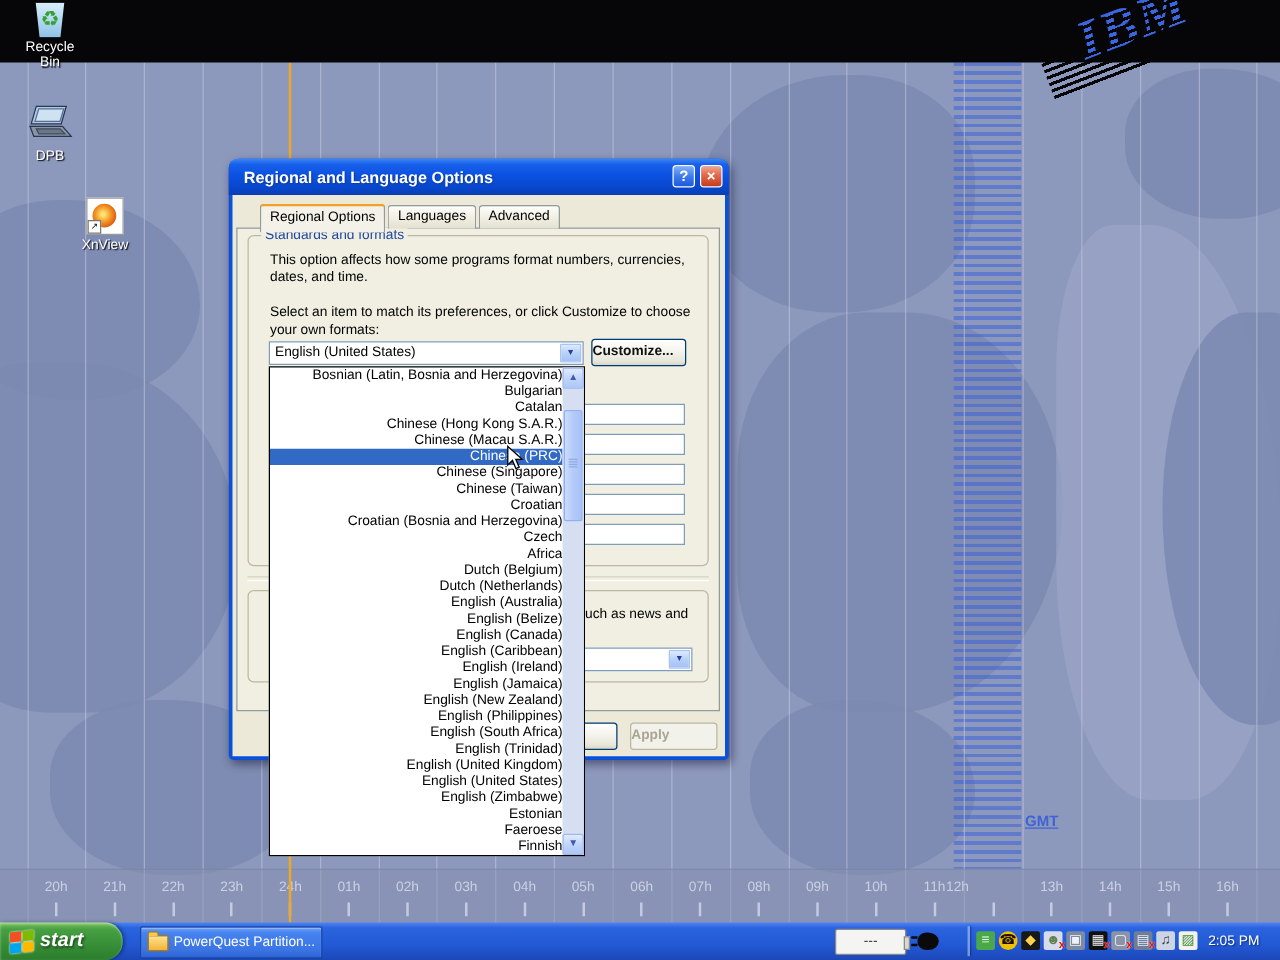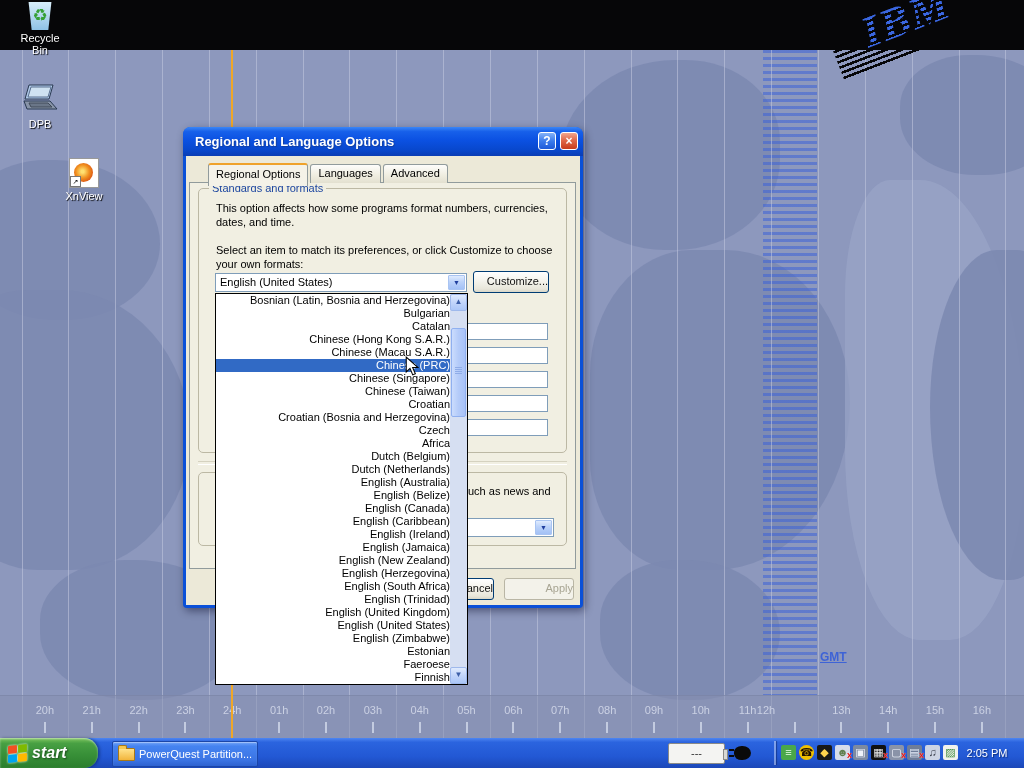--- a/index.html
+++ b/index.html
@@ -77,21 +77,21 @@
   
   .combo{position:absolute;background:#fff;border:1px solid #7F9DB9;box-sizing:border-box;
     font-size:11px;line-height:16px;padding-left:4px;white-space:nowrap;}
   .combo .cbtn{position:absolute;right:1px;top:1px;bottom:1px;width:17px;text-align:center;
     background:linear-gradient(180deg,#DFEBFE,#BBD2F9 45%,#A3C1F6);border:1px solid #A9C4F2;
     border-radius:1px;box-sizing:border-box;color:#1F3E9E;font-size:7px;line-height:14px;}
   #locale-combo{left:32px;top:146px;width:252px;height:19px;}
   #location-combo{left:60px;top:391px;width:311px;height:19px;}
   .xpbtn{position:absolute;height:22px;border:1px solid #003C74;border-radius:3px;box-sizing:border-box;
     background:linear-gradient(180deg,#FFFFFF,#F4F3EC 45%,#E8E6DA 85%,#D8D6C8);
-    font-size:11px;color:#111;text-align:right;line-height:19px;}
+    font-size:11px;color:#111;text-align:left;line-height:19px;font-weight:bold;}
   #btn-customize{left:290px;top:144px;width:76px;}
   #btn-cancel{left:241px;top:451px;width:70px;}
   #btn-apply{left:321px;top:451px;width:70px;border-color:#B9B6A5;color:#A8A593;
     background:#F3F2EA;}
   .sample{position:absolute;left:157px;width:208px;height:17px;background:#fff;
     border:1px solid #7F9DB9;box-sizing:border-box;}
   #etched{position:absolute;left:15px;top:334px;width:369px;height:2px;
     border-top:1px solid #D5D2C0;border-bottom:1px solid #fff;}
   
   #locale-listbox{position:absolute;left:32px;top:166px;width:253px;height:392px;background:#fff;
@@ -331,21 +331,21 @@
         <div class="lrow">Africa</div>
         <div class="lrow">Dutch (Belgium)</div>
         <div class="lrow">Dutch (Netherlands)</div>
         <div class="lrow">English (Australia)</div>
         <div class="lrow">English (Belize)</div>
         <div class="lrow">English (Canada)</div>
         <div class="lrow">English (Caribbean)</div>
         <div class="lrow">English (Ireland)</div>
         <div class="lrow">English (Jamaica)</div>
         <div class="lrow">English (New Zealand)</div>
-        <div class="lrow">English (Herzegovina)</div>
+        <div class="lrow">English (Philippines)</div>
         <div class="lrow">English (South Africa)</div>
         <div class="lrow">English (Trinidad)</div>
         <div class="lrow">English (United Kingdom)</div>
         <div class="lrow">English (United States)</div>
         <div class="lrow">English (Zimbabwe)</div>
         <div class="lrow">Estonian</div>
         <div class="lrow">Faeroese</div>
         <div class="lrow">Finnish</div>
         <div id="lscroll">
         <div class="sbtn" id="sb-up">▲</div>

